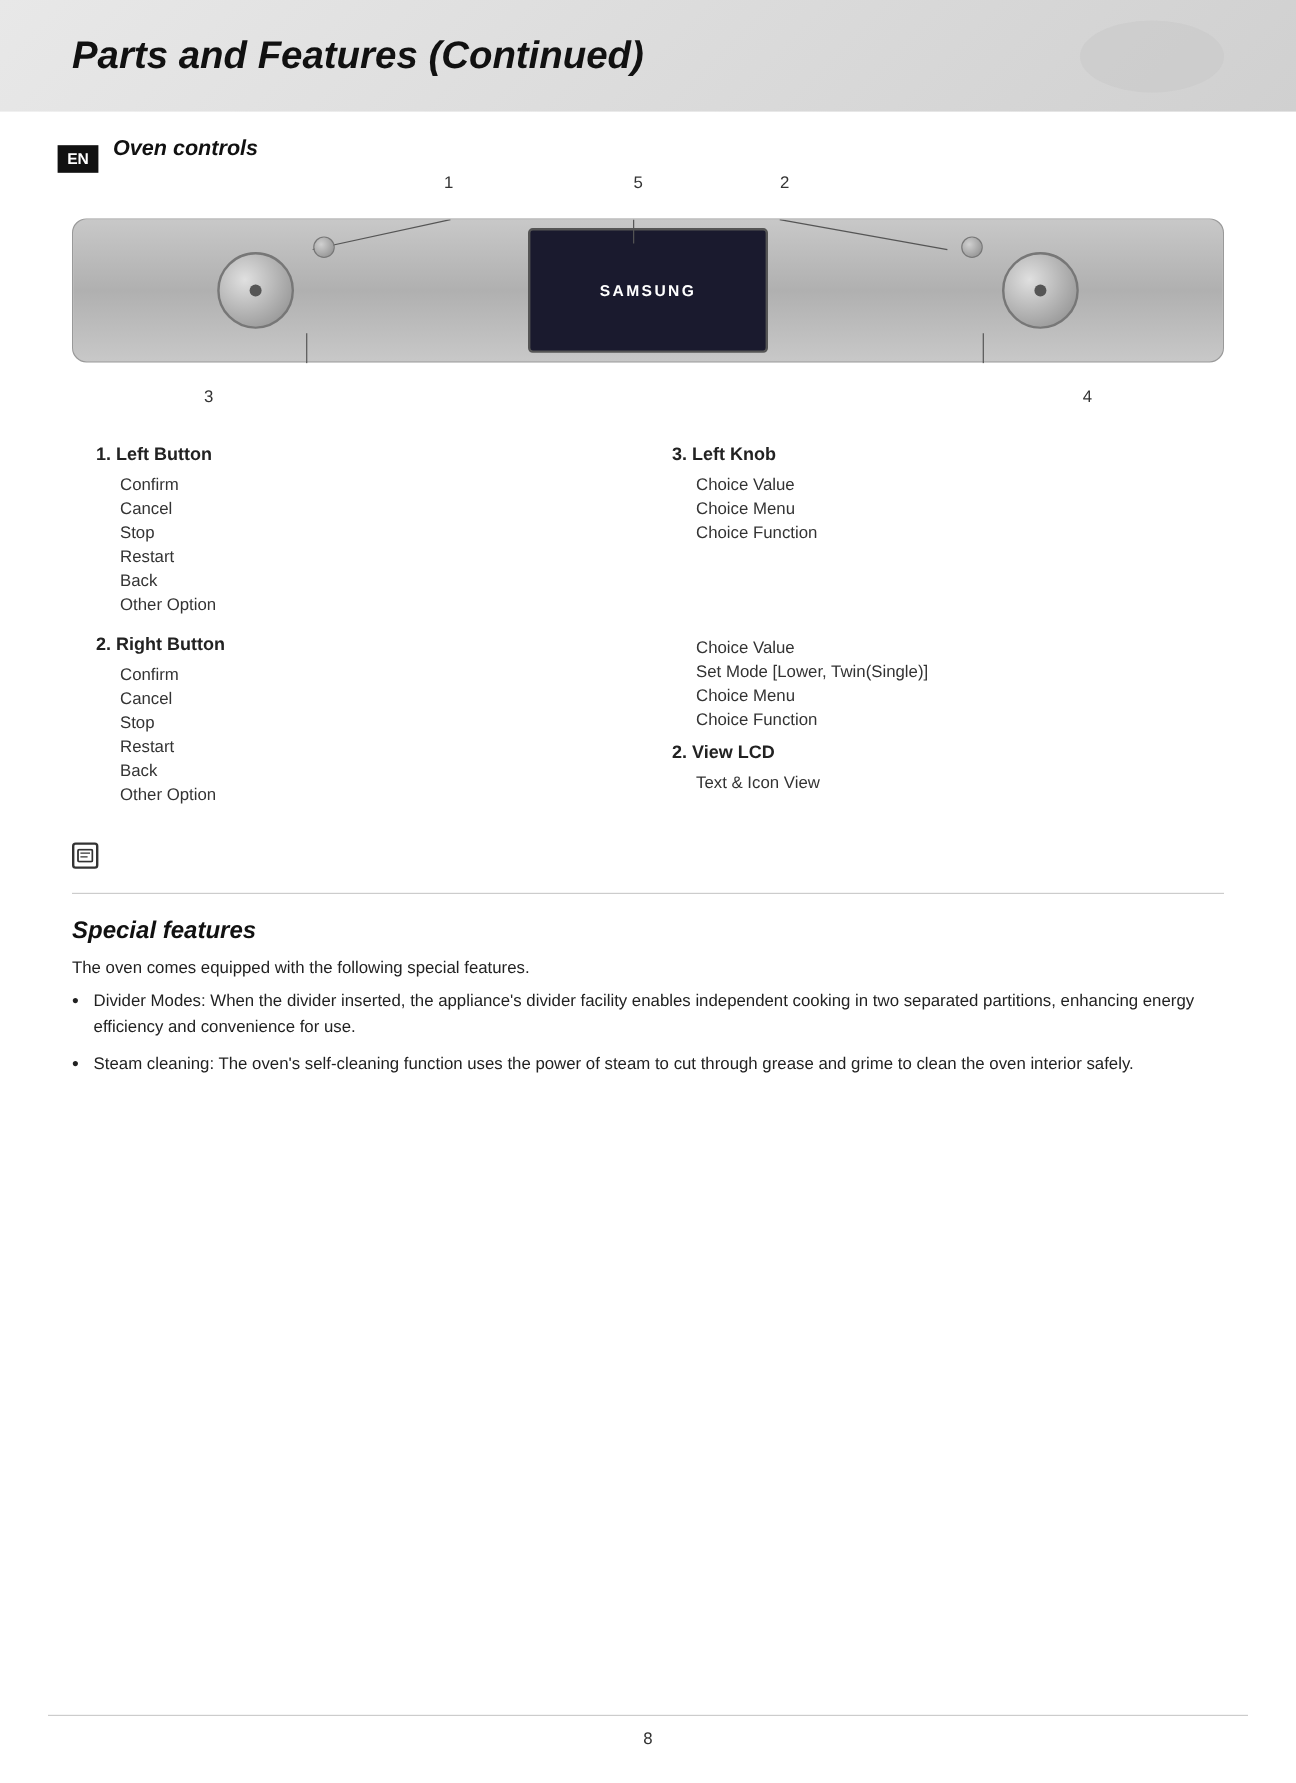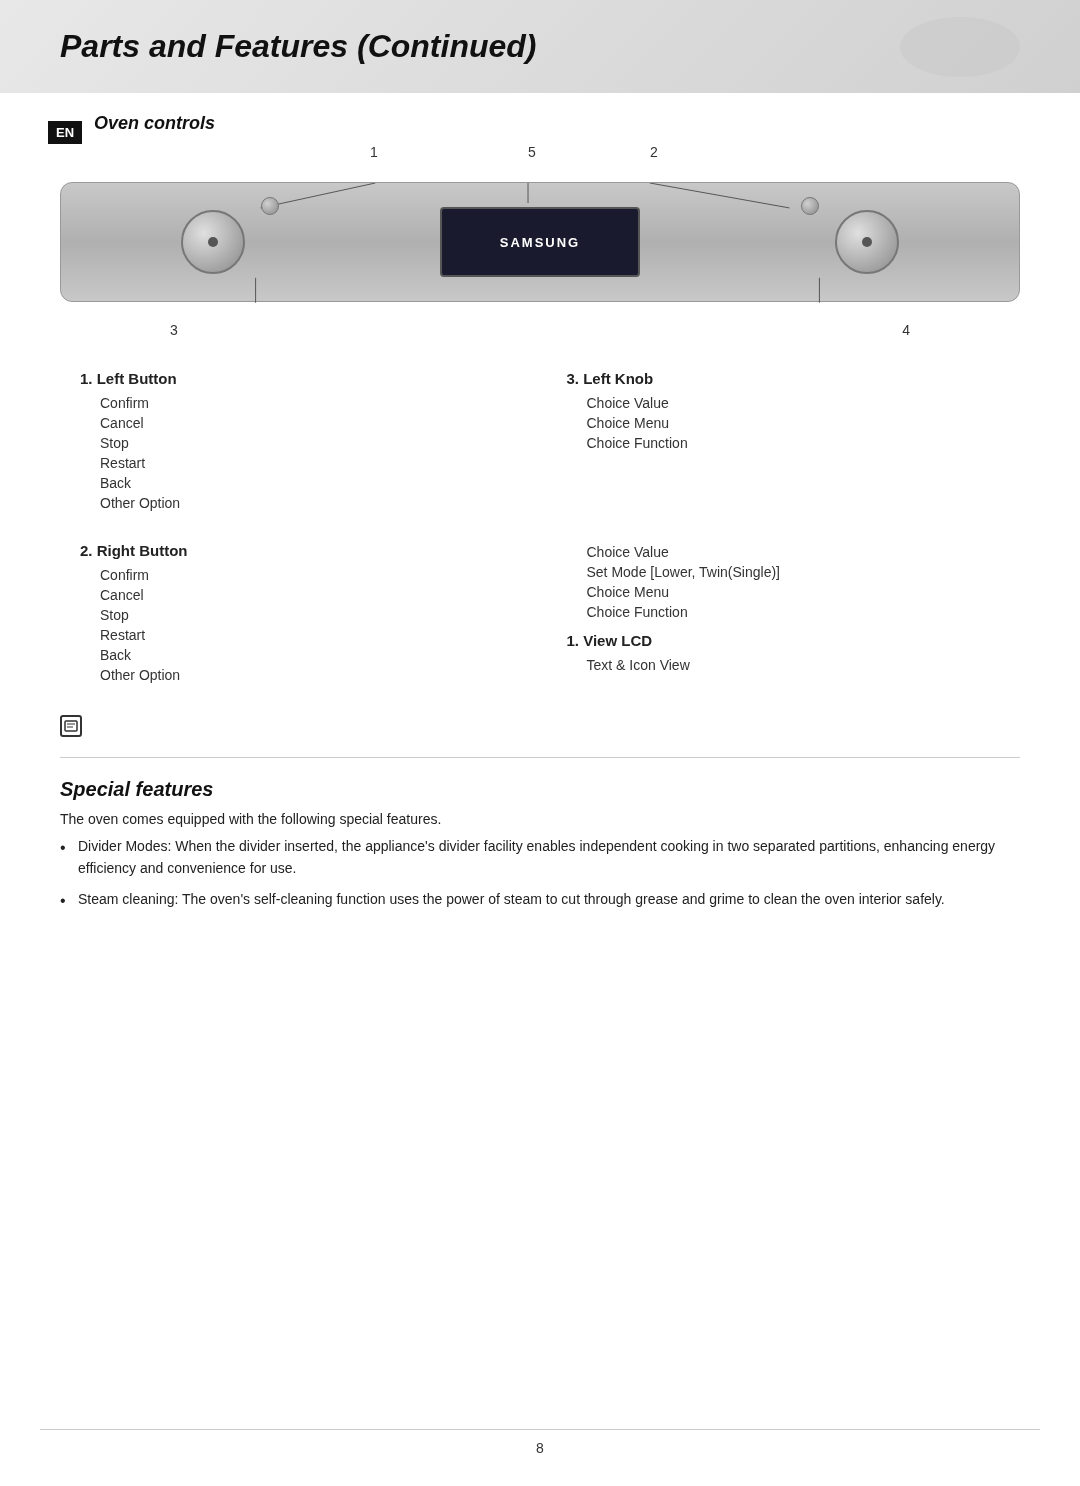--- a/index.html
+++ b/index.html
@@ -137,21 +137,21 @@
       width: 18px;
       height: 18px;
       border-radius: 50%;
       background: radial-gradient(circle at 35% 35%, #d0d0d0, #888);
       border: 1px solid #777;
     }
 
     
     .lcd-panel {
       width: 200px;
-      height: 70px;
+      height: 104px;
       background: #1a1a2e;
       border-radius: 4px;
       display: flex;
       align-items: center;
       justify-content: center;
       border: 2px solid #555;
     }
     .lcd-samsung {
       color: #fff;
       font-size: 13px;
@@ -175,21 +175,21 @@
     }
     .oven-bottom-number {
       font-size: 14px;
       color: #333;
     }
 
     
     .controls-grid {
       display: grid;
       grid-template-columns: 1fr 1fr;
-      gap: 13px;
+      gap: 0;
       margin: 20px 60px;
     }
     .control-section {
       padding: 8px 20px;
     }
     .control-section-title {
       font-weight: bold;
       font-size: 15px;
       margin-bottom: 6px;
     }
@@ -374,21 +374,21 @@
     <div class="control-item">Other Option</div>
   </div>
 
   <div class="control-section">
     <div class="control-item">Choice Value</div>
     <div class="control-item">Set Mode [Lower, Twin(Single)]</div>
     <div class="control-item">Choice Menu</div>
     <div class="control-item">Choice Function</div>
 
     <div style="margin-top:10px;">
-      <div class="control-section-title">1.  View LCD</div>
+      <div class="control-section-title">2.  View LCD</div>
       <div class="control-item">Text &amp; Icon View</div>
     </div>
   </div>
 </div>
 
 <div class="note-row">
   <div class="note-icon">
     <svg width="14" height="12" viewBox="0 0 14 12">
       <rect x="1" y="1" width="12" height="10" rx="1" fill="none" stroke="#333" stroke-width="1.5"></rect>
       <line x1="3" y1="4" x2="11" y2="4" stroke="#333" stroke-width="1"></line>

